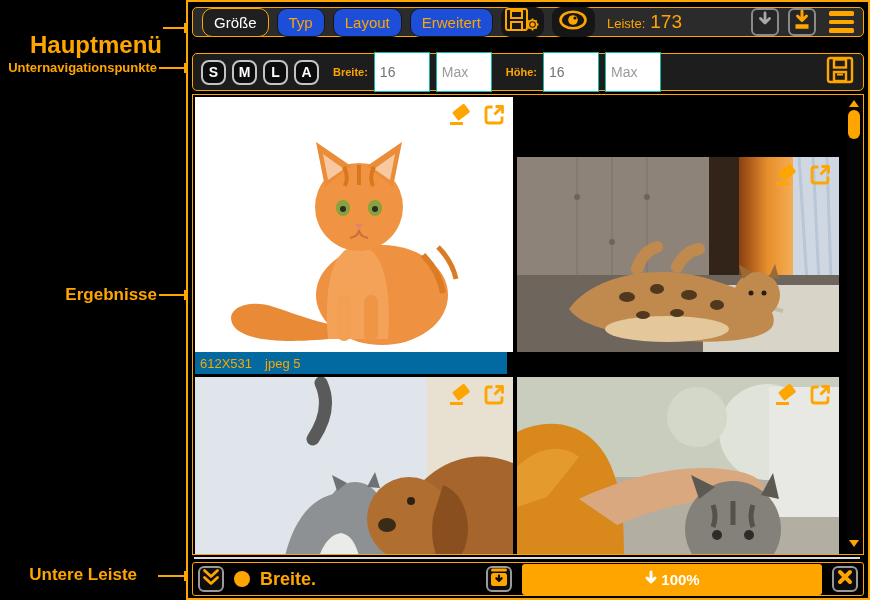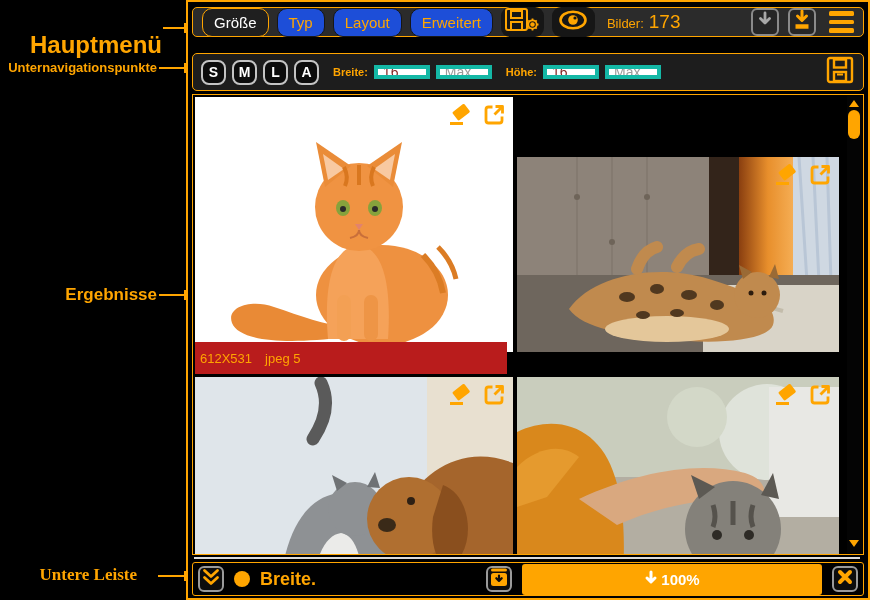--- a/index.html
+++ b/index.html
@@ -5,21 +5,21 @@
   html,body{margin:0;padding:0;background:#000;}
   body{width:870px;height:600px;position:relative;overflow:hidden;
        font-family:"Liberation Sans",sans-serif;}
   :root{--accent:#FFA500;--accent2:#f7a928;}
 
   
   .ann{position:absolute;color:var(--accent);font-weight:bold;white-space:nowrap;text-align:right;}
   .ann-haupt{top:31px;right:708px;font-size:24px;}
   .ann-subnav{top:60px;right:713px;font-size:13px;}
   .ann-ergeb{top:285px;right:713px;font-size:17px;text-align:center;}
-  .ann-untere{top:565px;right:733px;font-size:17px;font-family:Liberation Serif, serif;}
+  .ann-untere{top:565px;right:733px;font-size:17px;}
   .connector{position:absolute;height:2px;background:var(--accent);}
   .connector::after{content:"";position:absolute;right:0;top:-4px;width:2px;height:10px;background:var(--accent);}
   .conn-haupt{top:27px;left:163px;width:23px;}
   .conn-subnav{top:67px;left:159px;width:27px;}
   .conn-ergeb{top:294px;left:159px;width:27px;}
   .conn-untere{top:575px;left:158px;width:28px;}
 
   
   .window{position:absolute;left:186px;top:0;width:684px;height:600px;
           border:2px solid var(--accent);background:#000;box-sizing:border-box;}
@@ -43,41 +43,41 @@
   .hamburger i{display:block;width:25px;height:4.5px;background:var(--accent);border-radius:1.5px;}
 
   
   .subbar{position:absolute;left:4px;right:4px;top:51px;height:38px;border:1px solid var(--accent);
           border-radius:5px;background:#1d1d1d;display:flex;align-items:center;gap:6px;
           padding:0 8px;box-sizing:border-box;}
   .size-btn{width:25px;height:25px;border:2px solid #c4c4c4;border-radius:8px;background:#0c0c0c;
             color:#fff;font-size:14px;font-weight:600;display:flex;align-items:center;
             justify-content:center;box-sizing:border-box;}
   .dim-label{color:var(--accent);font-size:11px;font-weight:bold;margin-left:8px;}
-  .dim-input{width:56px;height:14px;border:4px solid #14b8a6;background:#fff;color:#7f1d1d;
+  .dim-input{width:56px;height:40px;border:1px solid #14b8a6;background:#fff;color:#737373;
              font-size:14px;padding:0 5px;box-sizing:border-box;font-family:"Liberation Sans",sans-serif;}
   .dim-input::placeholder{color:#9a9a9a;}
   .subbar-save{margin-left:auto;display:flex;align-items:center;}
 
   
   .results{position:absolute;left:4px;right:4px;top:92px;height:461px;border:1px solid var(--accent);
            background:#000;overflow:hidden;box-sizing:border-box;}
   .card{position:absolute;}
   .card1{left:2px;top:2px;width:318px;height:277px;}
   .card2{left:324px;top:2px;width:322px;height:277px;}
   .card3{left:2px;top:282px;width:318px;height:300px;}
   .card4{left:324px;top:282px;width:322px;height:300px;}
   .photo{position:absolute;left:0;right:0;overflow:hidden;}
   .photo svg.scene{display:block;width:100%;height:100%;}
   .card1 .photo{top:0;height:255px;}
   .card2 .photo{top:60px;height:195px;}
   .card3 .photo,.card4 .photo{top:0;height:280px;}
-  .caption{position:absolute;left:0;right:6px;bottom:0;height:22px;background:#b91c1c;
+  .caption{position:absolute;left:0;right:6px;bottom:0;height:22px;background:#0369a1;
            color:var(--accent);font-size:13px;display:flex;align-items:center;gap:13px;
-           padding:16px 5px;box-sizing:border-box;}
+           padding:6px 5px;box-sizing:border-box;}
   .img-icons{position:absolute;top:6px;right:7px;display:flex;gap:9px;align-items:center;}
 
   
   .vscroll{position:absolute;right:1px;top:1px;bottom:1px;width:15px;background:#040404;}
   .vs-up{position:absolute;top:4px;left:2px;width:0;height:0;border-left:5.5px solid transparent;
          border-right:5.5px solid transparent;border-bottom:7px solid var(--accent);}
   .vs-thumb{position:absolute;top:14px;left:1px;width:12px;height:29px;background:var(--accent);
             border-radius:6px;}
   .vs-down{position:absolute;top:444px;left:2px;width:0;height:0;border-left:5.5px solid transparent;
            border-right:5.5px solid transparent;border-top:7px solid var(--accent);}
@@ -137,21 +137,21 @@
       <span>
         <svg width="30" height="22" viewBox="0 0 30 22">
           <ellipse cx="15" cy="11" rx="12.5" ry="8.3" fill="none" stroke="#FFA500" stroke-width="2.6"></ellipse>
           <circle cx="15" cy="11" r="4.8" fill="#FFA500"></circle>
           <circle cx="17" cy="9" r="1.6" fill="#161616"></circle>
         </svg>
       </span>
     </div>
 
     <div class="bilder">
-      <span class="bilder-label">Bilder:</span>
+      <span class="bilder-label">Leiste:</span>
       <span class="bilder-count">173</span>
     </div>
 
     <div class="top-right">
       <div class="sqbtn">
         <span>
           <svg width="20" height="20" viewBox="0 0 20 20" fill="none" stroke="#a8a8a8" stroke-width="2.8" stroke-linecap="round" stroke-linejoin="round">
             <path d="M10 3v9M5.5 8.5L10 13l4.5-4.5"></path>
           </svg>
         </span>

